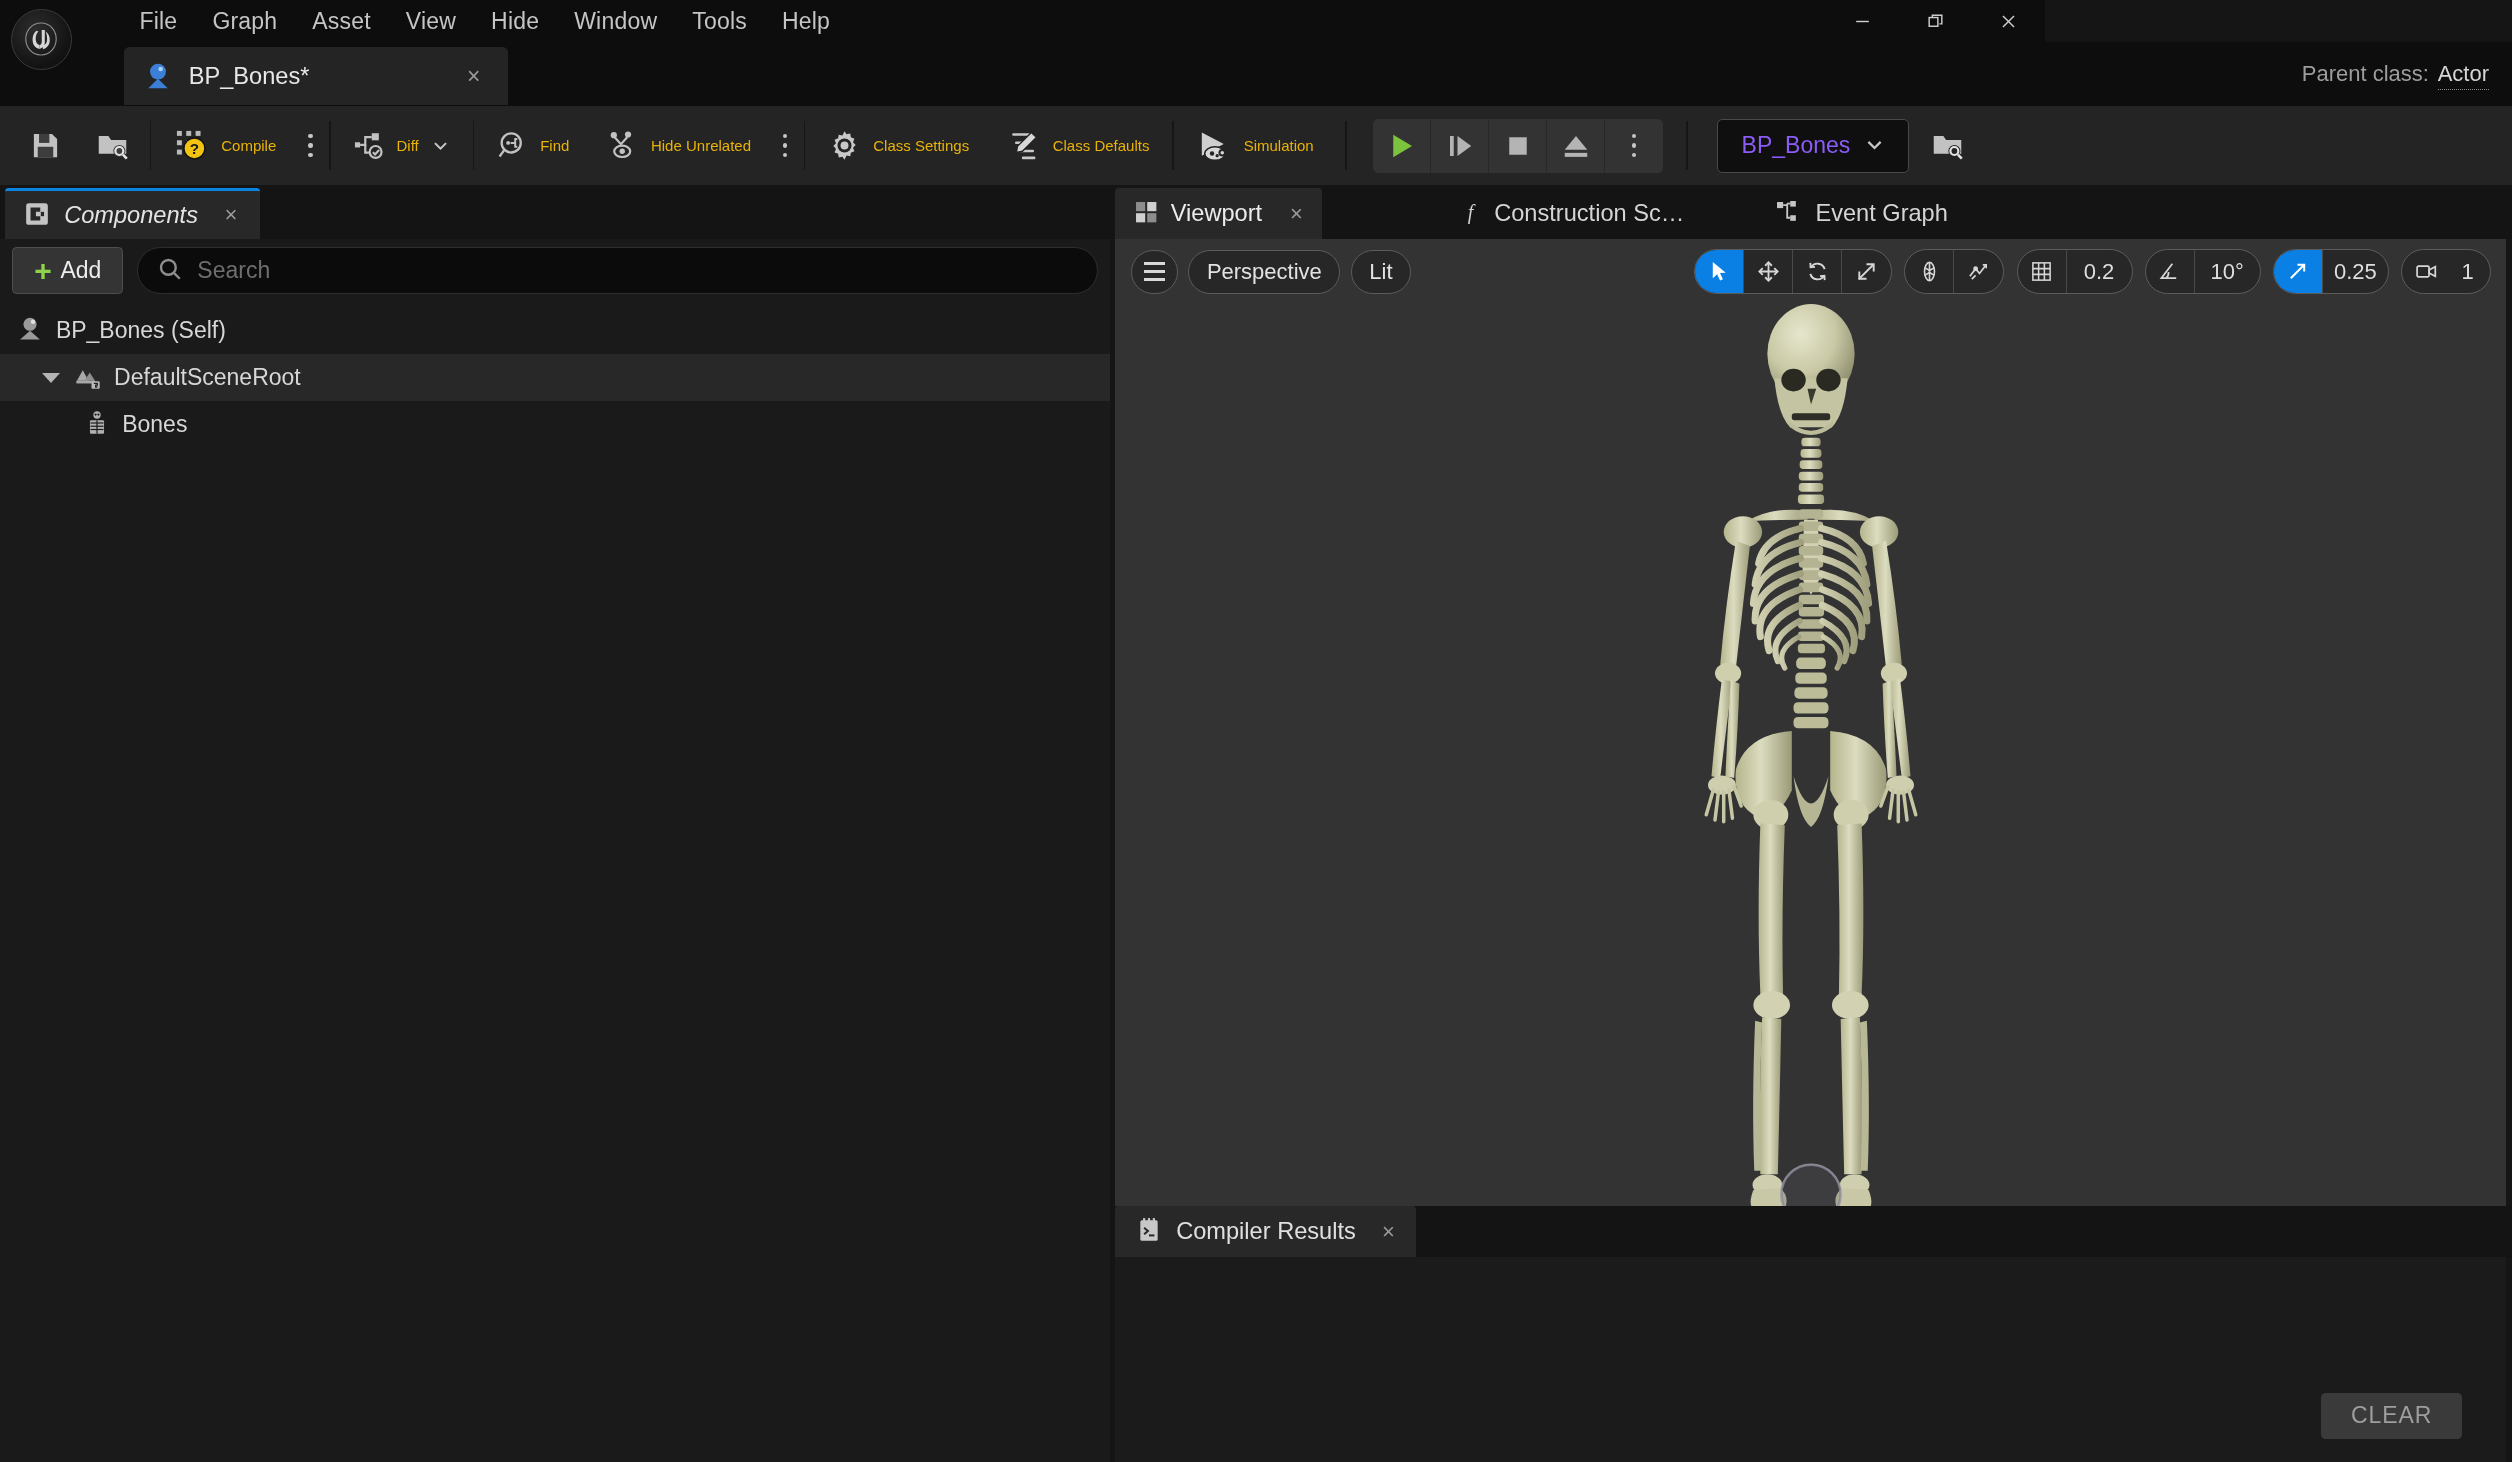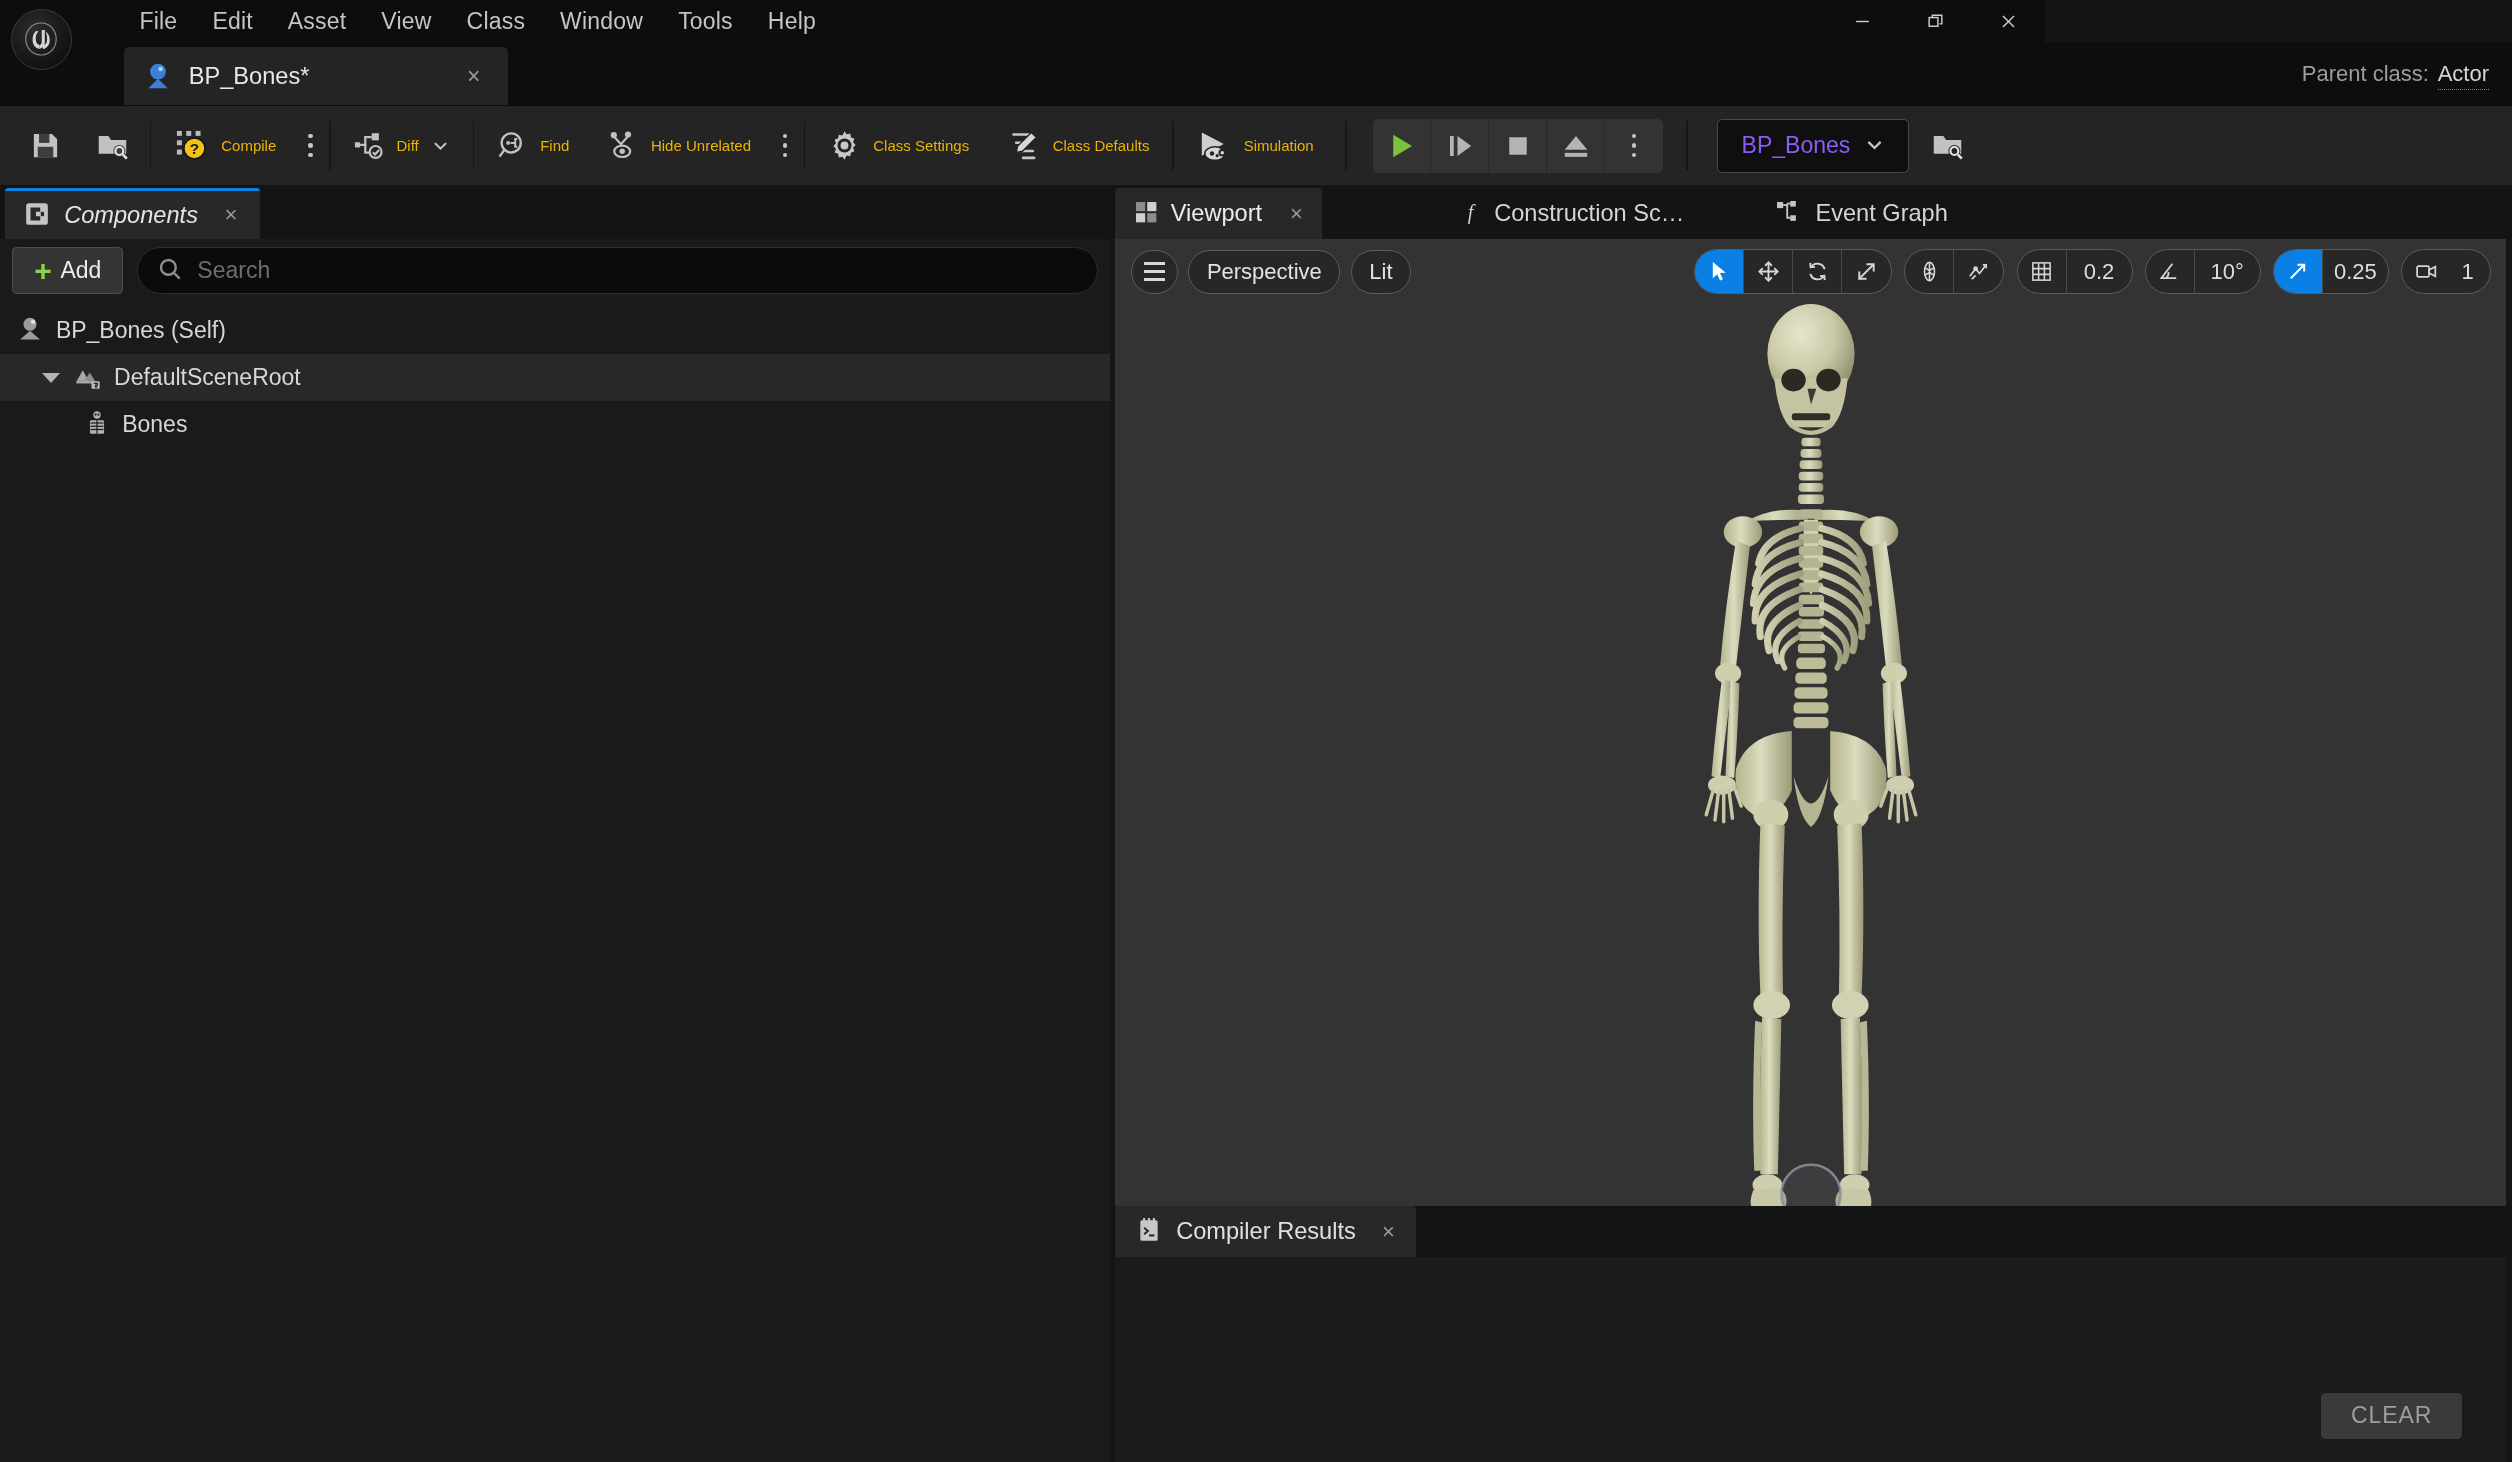--- a/index.html
+++ b/index.html
@@ -238,24 +238,24 @@
   .vsplit { position: absolute; top: 188px; left: 1110px; width: 5.2px; height: 1274px; background: #111; }
 </style>
 </head>
 <body>
 
 <div class="app">
 
   <div class="titlebar">
     <div class="menubar">
       <div class="menu-item">File</div>
-      <div class="menu-item">Edit</div>
+      <div class="menu-item">Graph</div>
       <div class="menu-item">Asset</div>
       <div class="menu-item">View</div>
-      <div class="menu-item">Class</div>
+      <div class="menu-item">Hide</div>
       <div class="menu-item">Window</div>
       <div class="menu-item">Tools</div>
       <div class="menu-item">Help</div>
     </div>
     <div class="winbtns">
       <div class="winbtn">
         <svg viewBox="0 0 24 24">
             <line x1="4" y1="12" x2="20" y2="12" stroke="currentColor" stroke-width="1.8"></line>
           </svg>
       </div>

